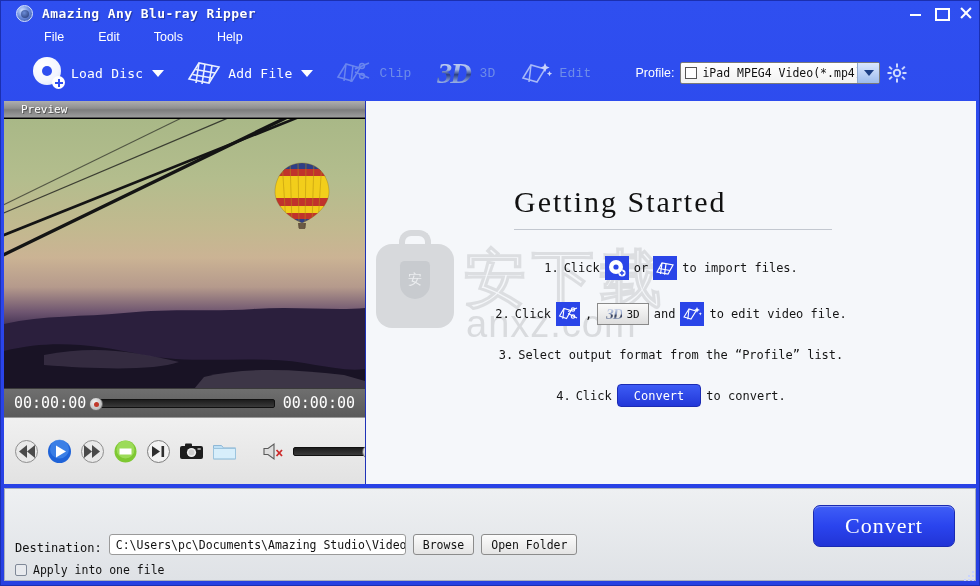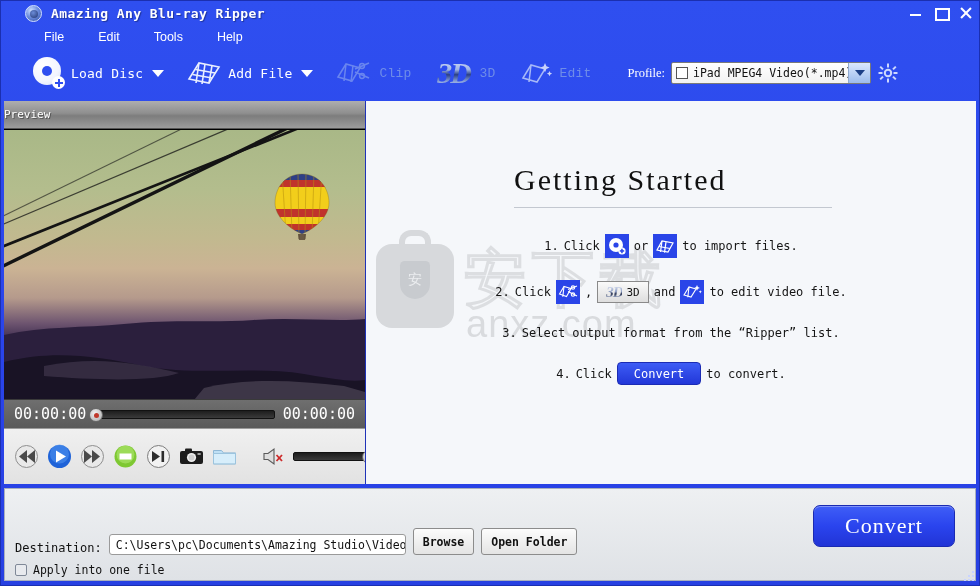--- a/index.html
+++ b/index.html
@@ -12,21 +12,21 @@
   .app {
     width: 980px; height: 586px;
     position: relative;
     background: linear-gradient(180deg,#2f4ff0 0%,#2a44ea 60%,#2740e2 100%);
     border: 1px solid #1b2fb0;
   }
 
   
   .titlebar {
     height: 25px; display: flex; align-items: center;
-    padding-left: 24px; position: relative;
+    padding-left: 15px; position: relative;
   }
   .app-icon {
     width: 17px; height: 17px; border-radius: 50%;
     background: radial-gradient(circle at 35% 30%, #cfe0ff 0%, #6f8fe0 45%, #32509f 100%);
     border: 1px solid #d5e2ff; position: relative; flex: 0 0 auto;
   }
   .app-icon:after{
     content:""; position:absolute; left:4px; top:4px; width:8px; height:8px;
     border-radius:50%; background:radial-gradient(circle at 40% 35%,#6b8cd8,#22356f);
   }
@@ -81,21 +81,21 @@
   .ic-3d{width:40px;height:34px;display:flex;align-items:center;justify-content:center;flex:0 0 auto;
     font-family:"Liberation Serif",serif;font-size:30px;font-weight:bold;font-style:italic;
     background:linear-gradient(180deg,#eaf0ff 0%,#9fb4e6 40%,#2a3f86 55%,#8aa2dc 75%,#e8eeff 100%);
     -webkit-background-clip:text;background-clip:text;color:transparent;
     text-shadow:0 0 0 rgba(0,0,0,0);letter-spacing:-2px;}
 
   
   .ic-edit{width:36px;height:28px;flex:0 0 auto;opacity:.75;}
 
   
-  .profile-label{font-family:Liberation Serif, serif;font-size:12.5px;color:#fff;margin-left:14px;margin-right:6px;}
+  .profile-label{font-family:Liberation Sans, sans-serif;font-size:12.5px;color:#fff;margin-left:22px;margin-right:6px;}
   .profile-combo{
     display:flex;align-items:center;height:22px;width:200px;
     background:linear-gradient(180deg,#ffffff,#f2f2f2);
     border:1px solid #7a7a7a; border-radius:2px;
   }
   .pc-check{width:12px;height:12px;border:1px solid #555;background:#fff;margin:0 5px 0 4px;flex:0 0 auto;}
   .pc-text{font-family:"DejaVu Sans Mono", monospace;font-size:11.5px;color:#111;white-space:nowrap;overflow:hidden;}
   .pc-arrow{margin-left:auto;width:22px;height:20px;
     background:linear-gradient(180deg,#dbe8ff,#9dbcec);
     border-left:1px solid #8fa8cf;display:flex;align-items:center;justify-content:center;flex:0 0 auto;}
@@ -106,23 +106,23 @@
     background:linear-gradient(180deg,#fdfdfd,#e6e6e6);
     border:1px solid #6d6d6d;border-radius:3px;
     font-family:"DejaVu Sans Mono", monospace;font-size:12px;color:#000;cursor:pointer;white-space:nowrap;
   }
 
   
   .main { position:absolute; left:3px; top:100px; right:3px; height:383px; display:flex; }
 
   .left-pane { width:361px; height:383px; background:#000; position:relative; display:flex; flex-direction:column;}
   .preview-head{
-    height:28px;
+    height:17px;
     background:linear-gradient(180deg,#aeaeae 0%,#8f8f8f 45%,#7d7d7d 55%,#9c9c9c 100%);
-    display:flex;align-items:center;padding-left:0;border-bottom:1px solid #555;
+    display:flex;align-items:center;padding-left:17px;border-bottom:1px solid #555;
   }
   .preview-head span{font-family:"DejaVu Sans Mono", monospace;font-size:11px;color:#fff;text-shadow:1px 1px 0 #555;}
   .video-box{height:270px;position:relative;overflow:hidden;background:#000;border-top:1px solid #000;}
   .video-img{position:absolute;inset:0;}
   .sky{position:absolute;left:0;top:0;right:0;height:78%;
     background:linear-gradient(180deg,#a9b887 0%,#b3bd8d 28%,#c2b98f 52%,#cbb394 66%,#b59a8c 80%,#6e5570 92%,#3b2b4e 100%);}
 
   .seekbar-row{
     height:29px;background:linear-gradient(180deg,#6f6f6f,#5a5a5a);
     display:flex;align-items:center;padding:0 10px;gap:8px;border-top:1px solid #3a3a3a;
@@ -156,21 +156,21 @@
   .wm-handle{position:absolute;left:23px;top:-11px;width:32px;height:22px;border:6px solid #d7d9dc;
     border-bottom:none;border-radius:12px 12px 0 0;}
   .wm-shield{position:absolute;left:24px;top:20px;width:30px;height:38px;background:#c8cbcf;
     border-radius:5px 5px 16px 16px;display:flex;align-items:center;justify-content:center;}
   .wm-shield span{color:#eceef0;font-size:14px;font-family:"DejaVu Sans",sans-serif;}
   .wm-cjk{position:absolute;left:88px;top:-4px;font-size:62px;letter-spacing:6px;
     font-family:"DejaVu Sans",sans-serif;color:transparent;-webkit-text-stroke:3px #dcdee1;}
   .wm-dom{position:absolute;left:90px;top:62px;font-size:38px;color:#d9dbde;
     font-family:"Liberation Sans",sans-serif;letter-spacing:1px;}
 
-  .gs-wrap{position:absolute;left:0;top:0;right:0;bottom:0;padding-top:62px;}
+  .gs-wrap{position:absolute;left:0;top:0;right:0;bottom:0;padding-top:84px;}
   .gs-title{
     font-family:"Liberation Serif", serif; font-size:30px; color:#111;
     letter-spacing:2px; text-align:left; margin-left:148px;
   }
   .gs-rule{height:1px;background:#c3c8d0;margin:10px 148px 0 148px;width:318px;}
   .gs-steps{margin-top:26px;}
   .gs-step{
     display:flex;align-items:center;justify-content:center;
     font-family:"DejaVu Sans Mono", monospace;font-size:12px;color:#151515;
     margin-bottom:22px;gap:5px;white-space:nowrap;position:relative;
@@ -197,23 +197,23 @@
     background:linear-gradient(180deg,#eef0f2,#dfe2e6);border:1px solid #a9b0bd;
   }
   .dest-row{display:flex;align-items:flex-end;padding:12px 0 0 10px;gap:7px;}
   .dest-label{font-family:"DejaVu Sans Mono", monospace;font-size:12px;color:#111;}
   .dest-input{
     width:297px;height:21px;background:#fff;border:1px solid #9a9a9a;border-radius:3px;
     display:flex;align-items:center;padding:0 6px;
     font-family:"DejaVu Sans Mono", monospace;font-size:11.5px;color:#111;overflow:hidden;white-space:nowrap;margin-top:33px;
   }
   .sm-btn{
-    height:27px;padding:0 9px;display:flex;align-items:center;justify-content:center;
+    height:21px;padding:0 9px;display:flex;align-items:center;justify-content:center;
     background:linear-gradient(180deg,#fcfcfc,#e4e4e4);border:1px solid #8c8c8c;border-radius:3px;
-    font-family:"DejaVu Sans Mono", monospace;font-size:11.5px;color:#111;cursor:pointer;white-space:nowrap;font-weight:bold;
+    font-family:"DejaVu Sans Mono", monospace;font-size:11.5px;color:#111;cursor:pointer;white-space:nowrap;
   }
   .merge-row{display:flex;align-items:center;gap:6px;padding:8px 0 0 10px;}
   .chk{width:12px;height:12px;border:1px solid #7f8897;background:#e8eaee;border-radius:2px;}
   .merge-label{font-family:"DejaVu Sans Mono", monospace;font-size:11.5px;color:#111;}
 
   .convert-big{
     position:absolute;right:20px;top:16px;width:142px;height:42px;border-radius:7px;
     background:linear-gradient(180deg,#3f5ef7 0%,#2a44ee 50%,#2134d6 100%);
     border:1px solid #1a2ab2;display:flex;align-items:center;justify-content:center;
     color:#fff;font-family:"Liberation Serif",serif;font-size:22px;letter-spacing:1px;cursor:pointer;
@@ -574,21 +574,21 @@
                   <path d="M15 2 l.9 2 2 .9 -2 .9 -.9 2 -.9-2 -2-.9 2-.9 Z"></path>
                   <path d="M18.3 7.2 l.5 1.1 1.1.5 -1.1.5 -.5 1.1 -.5-1.1 -1.1-.5 1.1-.5 Z"></path>
                 </g>
               </svg>
             </span>
             <span>to edit video file.</span>
           </div>
 
           <div class="gs-step">
             <span>3.</span>
-            <span>Select output format from the “Ripper” list.</span>
+            <span>Select output format from the “Profile” list.</span>
           </div>
 
           <div class="gs-step">
             <span>4.</span>
             <span>Click</span>
             <span class="btn-convert-inline">Convert</span>
             <span>to convert.</span>
           </div>
 
         </div>

